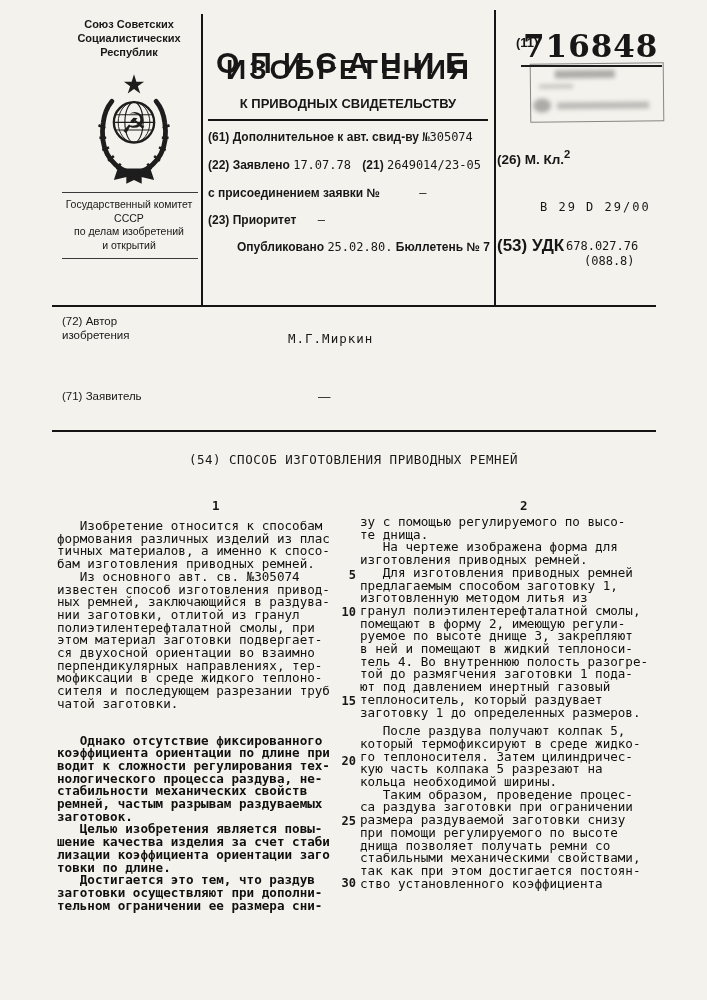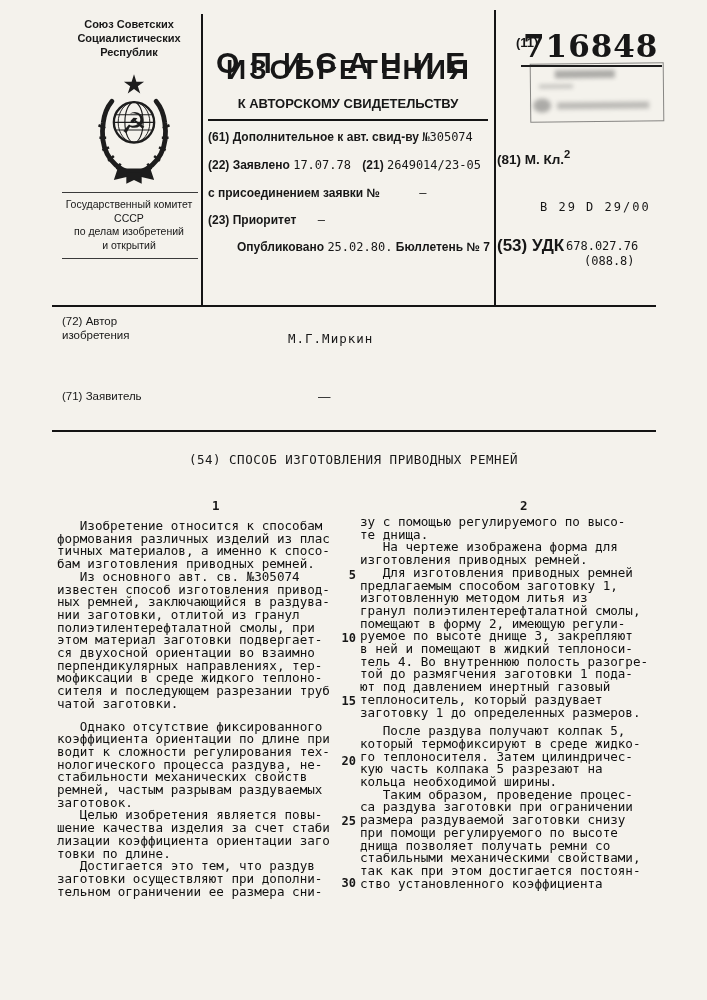--- a/index.html
+++ b/index.html
@@ -46,21 +46,21 @@
   .author{left:288px;top:331px;font-size:12.5px;letter-spacing:1px;}
   .f71{left:62px;top:390px;font-size:11.5px;}
   .f71v{left:318px;top:390px;font-size:12.5px;}
   
   .title54{left:0;top:452px;width:707px;text-align:center;font-size:12.5px;letter-spacing:.5px;}
   .colnum1{left:212px;top:498px;font-size:12.5px;font-weight:bold;}
   .colnum2{left:520px;top:498px;font-size:12.5px;font-weight:bold;}
   .bodycol{font-size:12.6px;line-height:12.7px;color:#101010;}
   .c1{left:57px;top:520px;}
   .c2{left:360px;top:516px;}
-  .gap1{margin-top:10px;}
+  .gap1{margin-top:24px;font-weight:bold;}
   .gap2{margin-top:6px;}
   .linenum{font-family:"DejaVu Sans Mono",monospace;font-size:12px;font-weight:bold;left:334px;width:22px;text-align:right;}
 </style>
 </head>
 <body>
 
 <div class="page">
 
   <div class="abs country ctr preline">Союз Советских
 Социалистических
@@ -90,21 +90,21 @@
 СССР
 по делам изобретений
 и открытий</div>
   <div class="abs rule-sm" style="left:62px;top:258px;width:136px;"></div>
 
   <div class="abs vline" style="left:201px;top:14px;height:292px;"></div>
   <div class="abs vline" style="left:494px;top:10px;height:296px;"></div>
 
   <div class="abs doc-title1">ОПИСАНИЕ</div>
   <div class="abs doc-title2">ИЗОБРЕТЕНИЯ</div>
-  <div class="abs doc-subtitle">К АВТОРСКОМУ СВИДЕТЕЛЬСТВУ</div>
+  <div class="abs doc-subtitle">К ПРИВОДНЫХ СВИДЕТЕЛЬСТВУ</div>
 
   <div class="abs bibline" style="top:130px;">
     <span class="bib-label">(61) Дополнительное к авт. свид-ву</span>
     <span class="bib-value">№305074</span>
   </div>
   <div class="abs bibline" style="top:158px;">
     <span class="bib-label">(22) Заявлено</span>
     <span class="bib-value">17.07.78</span>
     <span class="bib-label" style="margin-left:8px;">(21)</span>
     <span class="bib-value">2649014/23-05</span>
@@ -124,21 +124,21 @@
   </div>
 
   <div class="abs pubno-prefix">(11)</div>
   <div class="abs pubno">716848</div>
   <div class="abs stamp">
     <div class="smudge" style="left:24px;top:6px;width:60px;height:8px;"></div>
     <div class="smudge" style="left:8px;top:20px;width:34px;height:4px;opacity:.3;"></div>
     <div class="smudge" style="left:2px;top:34px;width:18px;height:14px;border-radius:50%;"></div>
     <div class="smudge" style="left:26px;top:38px;width:92px;height:7px;opacity:.35;"></div>
   </div>
-  <div class="abs mkl"><span>(81) М. Кл.</span><sup>2</sup></div>
+  <div class="abs mkl"><span>(26) М. Кл.</span><sup>2</sup></div>
   <div class="abs mkl-val mono">В 29 D 29/00</div>
   <div class="abs udk">(53) УДК</div>
   <div class="abs udk-val mono">678.027.76</div>
   <div class="abs udk-val2 mono">(088.8)</div>
 
   <div class="abs hrule" style="top:305px;"></div>
   <div class="abs f72 preline">(72) Автор
 изобретения</div>
   <div class="abs author mono">М.Г.Миркин</div>
   <div class="abs f71">(71) Заявитель</div>
@@ -207,19 +207,19 @@
 са раздува заготовки при ограничении
 размера раздуваемой заготовки снизу
 при помощи регулируемого по высоте
 днища позволяет получать ремни со
 стабильными механическими свойствами,
 так как при этом достигается постоян-
 ство установленного коэффициента</div>
   </div>
 
   <div class="abs linenum" style="top:568px;">5</div>
-  <div class="abs linenum" style="top:631px;">10</div>
+  <div class="abs linenum" style="top:605px;">10</div>
   <div class="abs linenum" style="top:694px;">15</div>
   <div class="abs linenum" style="top:754px;">20</div>
   <div class="abs linenum" style="top:814px;">25</div>
   <div class="abs linenum" style="top:876px;">30</div>
 
 </div>
 
 </body></html>

